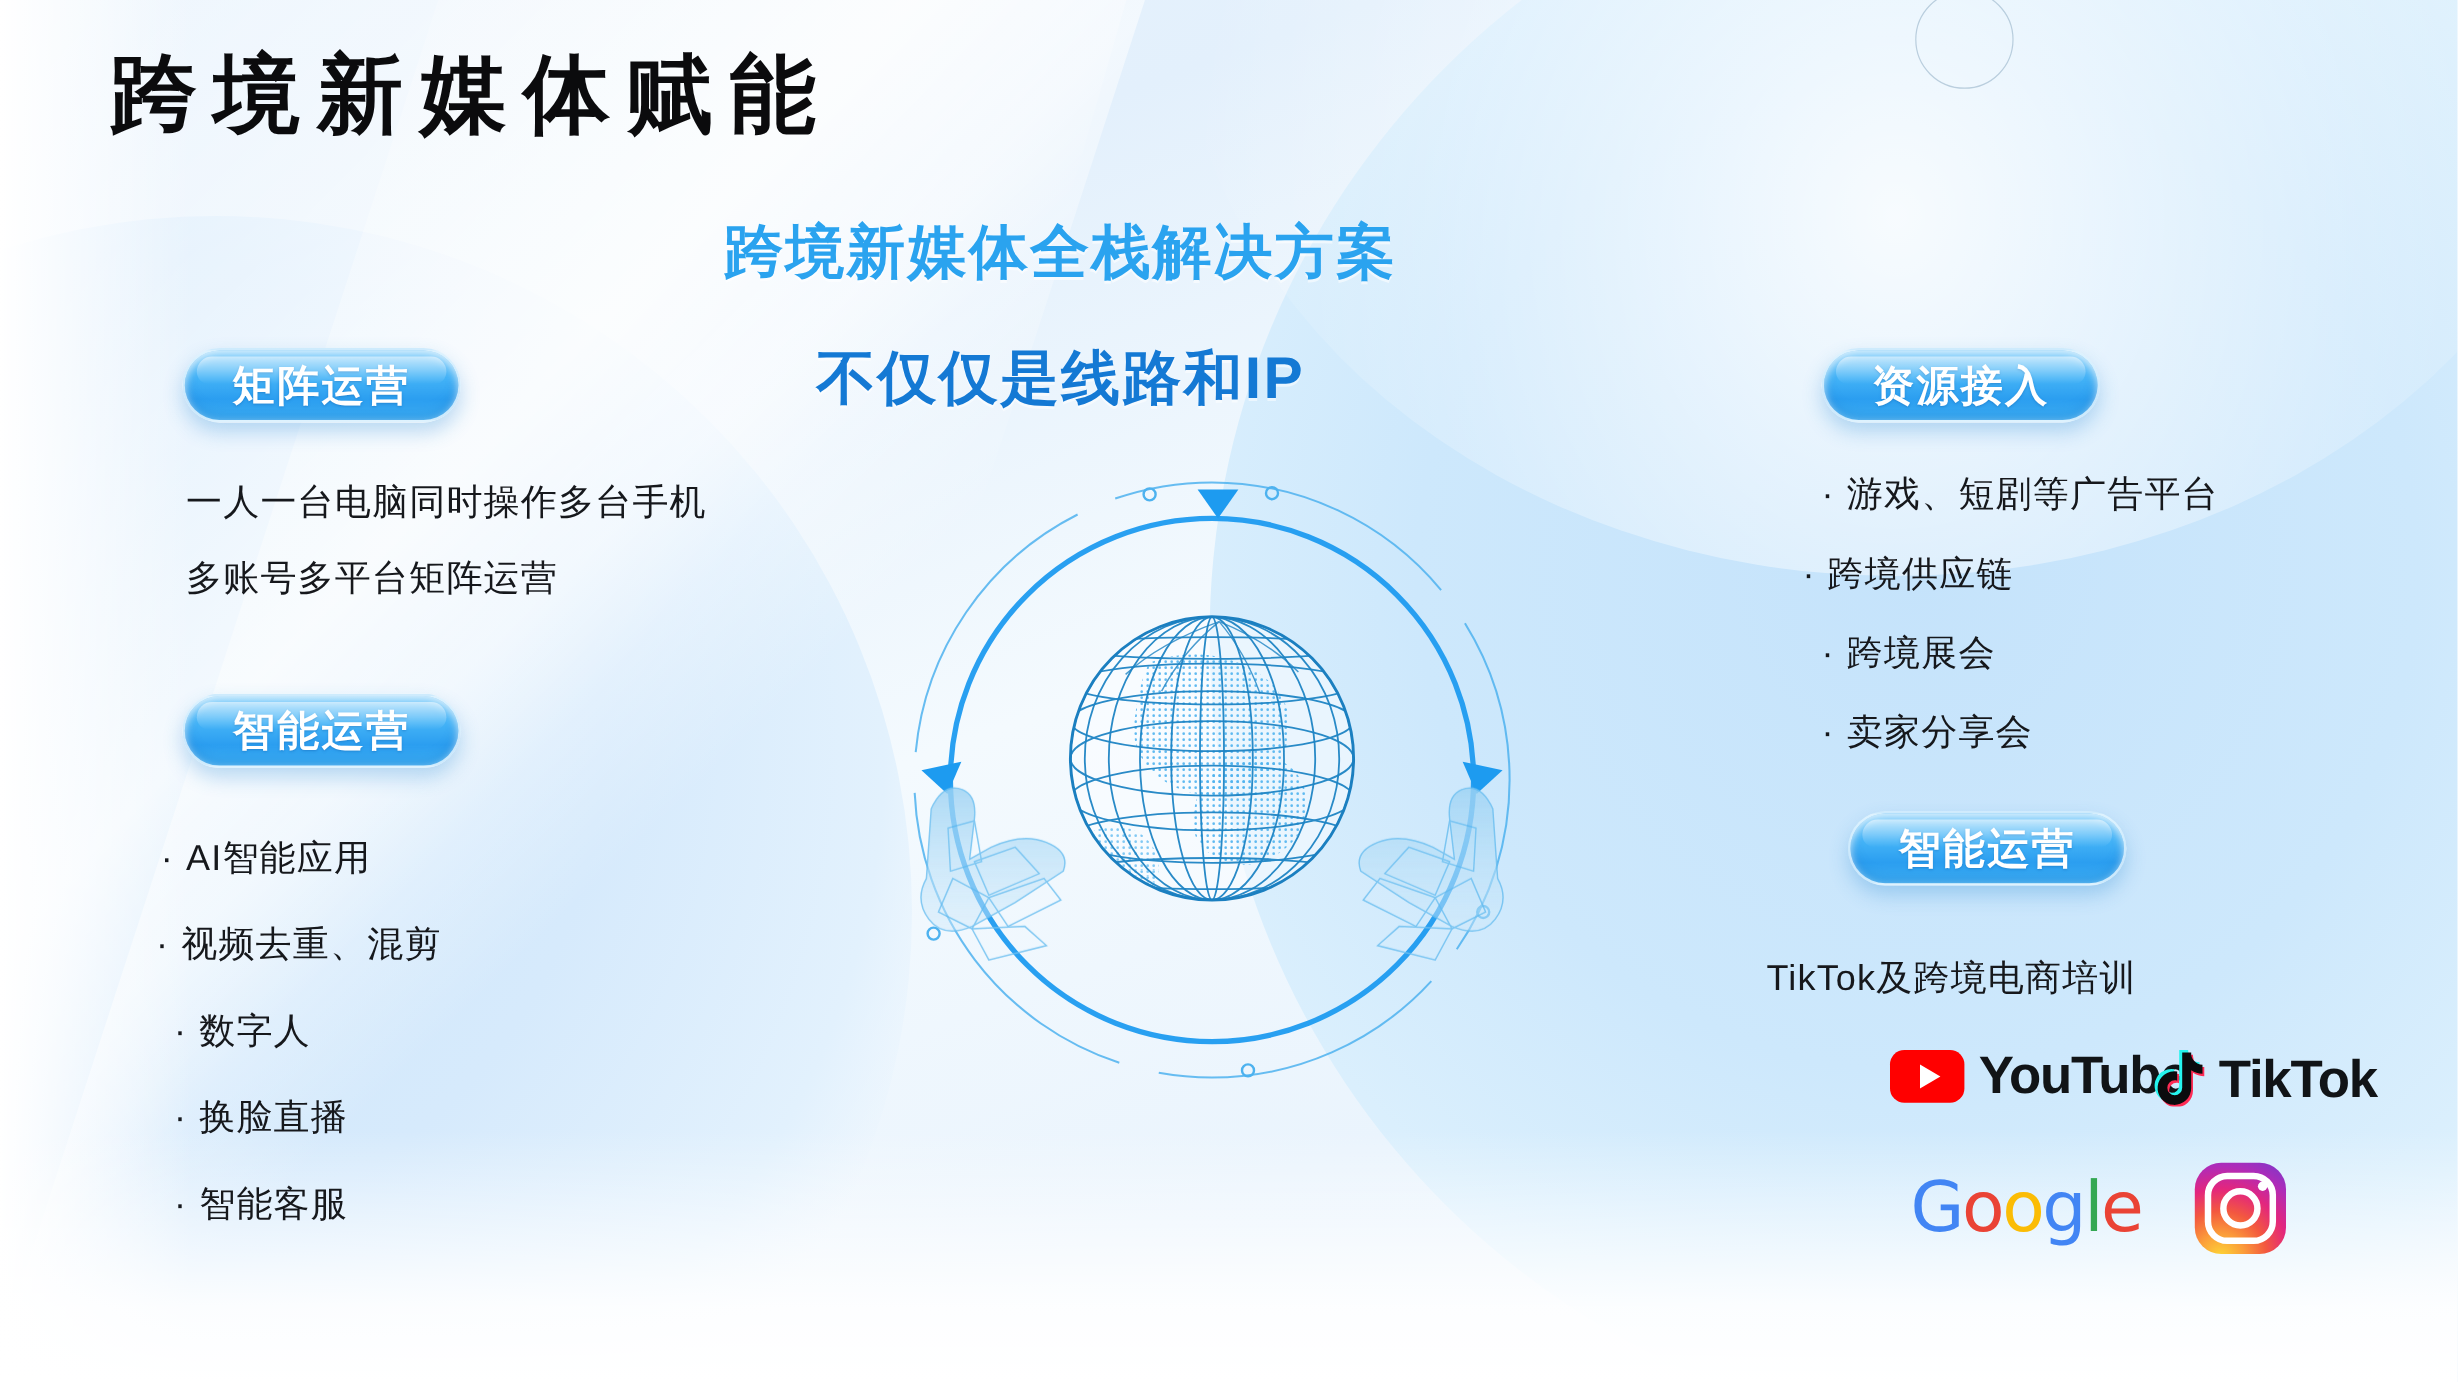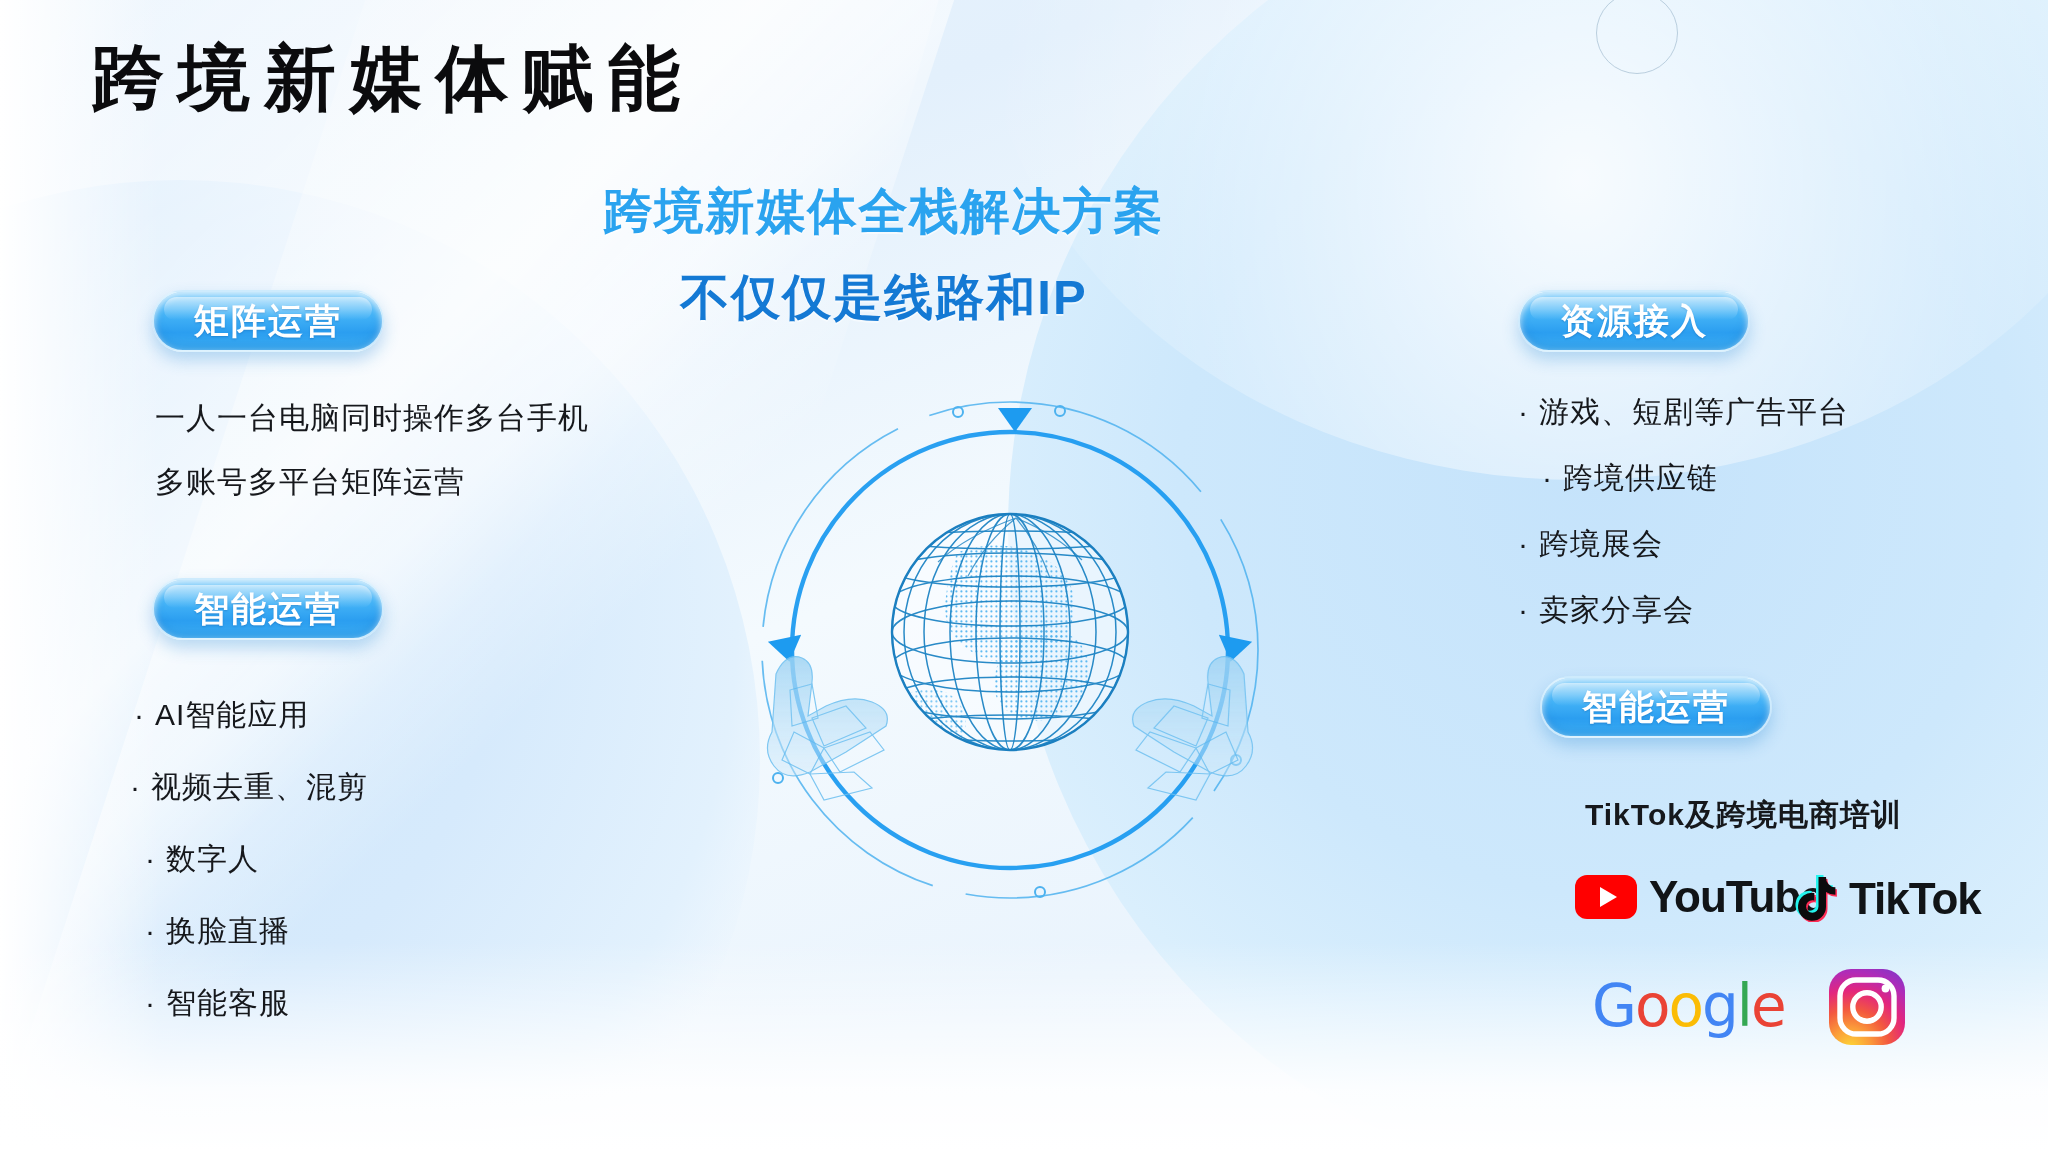--- a/index.html
+++ b/index.html
@@ -71,21 +71,21 @@
   .center-head {
     position:absolute; left:0; top:184px; width:1768px;
     text-align:center;
   }
   .center-head .l1 {
     font-size:49px; font-weight:900; color:#2aa3ef;
     letter-spacing:2px; line-height:1.12;
     text-shadow:0 2px 0 rgba(255,255,255,.55);
   }
   .center-head .l2 {
-    margin-top:31px;
+    margin-top:50px;
     font-size:49px; font-weight:900; color:#1479d4;
     letter-spacing:2px; line-height:1.12;
     text-shadow:0 2px 0 rgba(255,255,255,.5);
   }
 
   
   .pill {
     position:absolute;
     display:inline-flex; align-items:center; justify-content:center;
     height:62px; padding:0 40px;
@@ -188,33 +188,33 @@
   </div>
   <div class="bullet-line" style="left:145px; top:983px;">
     <span class="dot">·</span><span>智能客服</span>
   </div>
 
   <div class="pill" style="left:1518px; top:290px;">资源接入</div>
 
   <div class="bullet-line" style="left:1518px; top:392px;">
     <span class="dot">·</span><span>游戏、短剧等广告平台</span>
   </div>
-  <div class="bullet-line" style="left:1542px; top:458px;">
+  <div class="bullet-line" style="left:1502px; top:458px;">
     <span class="dot">·</span><span>跨境供应链</span>
   </div>
   <div class="bullet-line" style="left:1518px; top:524px;">
     <span class="dot">·</span><span>跨境展会</span>
   </div>
   <div class="bullet-line" style="left:1518px; top:590px;">
     <span class="dot">·</span><span>卖家分享会</span>
   </div>
 
   <div class="pill" style="left:1540px; top:676px;">智能运营</div>
 
-  <div class="line" style="left:1585px; top:795px;font-weight:bold;">TikTok及跨境电商培训</div>
+  <div class="line" style="left:1472px; top:795px;">TikTok及跨境电商培训</div>
 
   <div class="logo-row" style="left:1575px; top:872px;">
     <span class="yt-badge">
         <span class="tri"></span>
       </span>
     <span class="yt-text">YouTube</span>
   </div>
 
   <div class="logo-row" style="left:1795px; top:872px;">
     <span style="margin-right:8px;">

